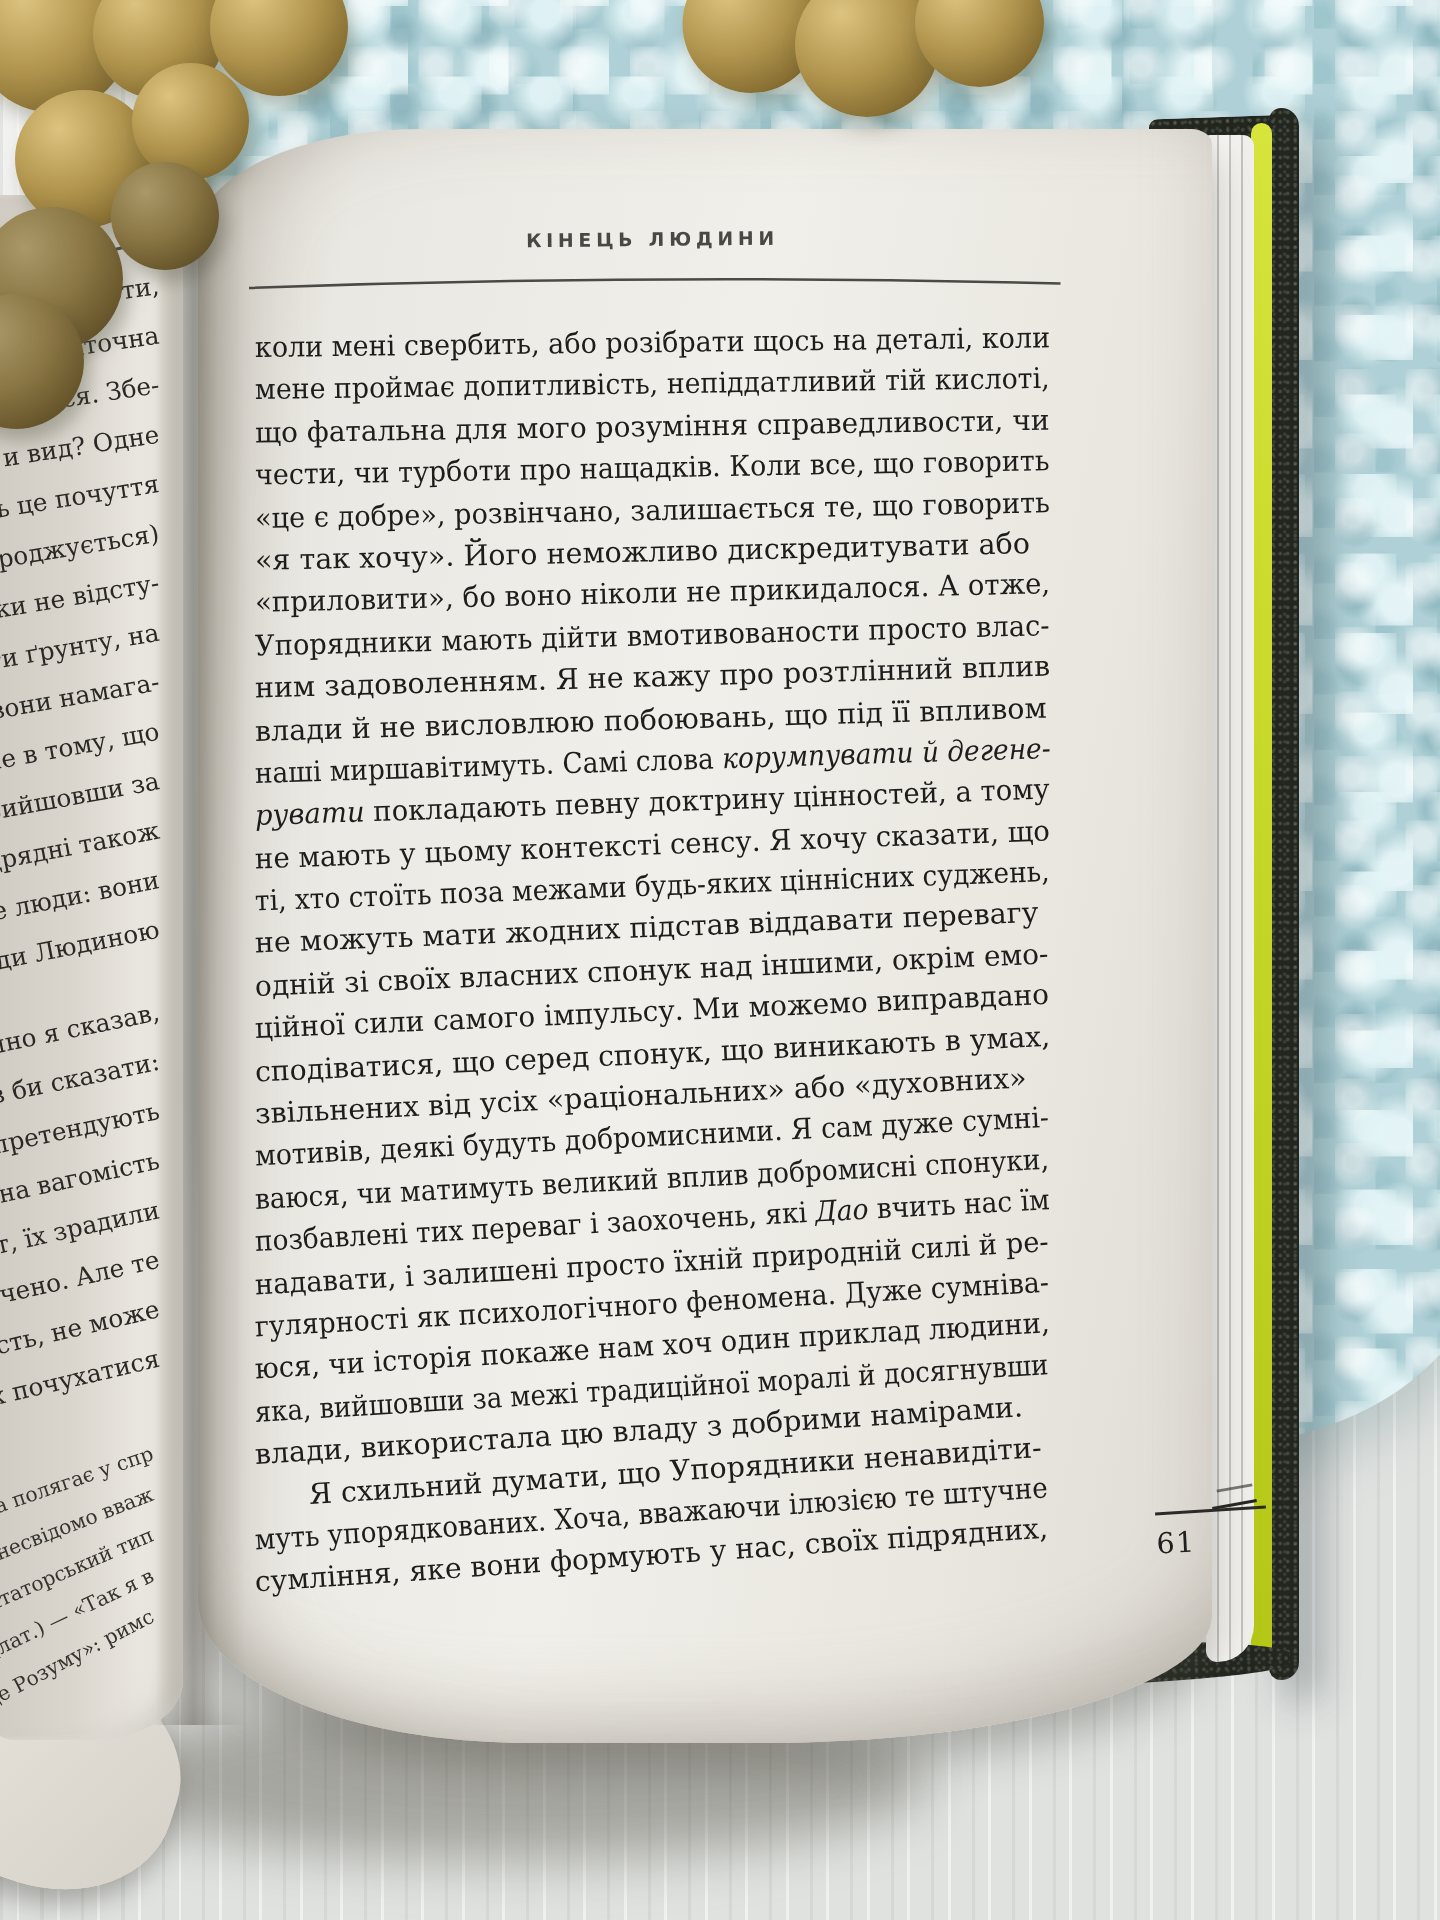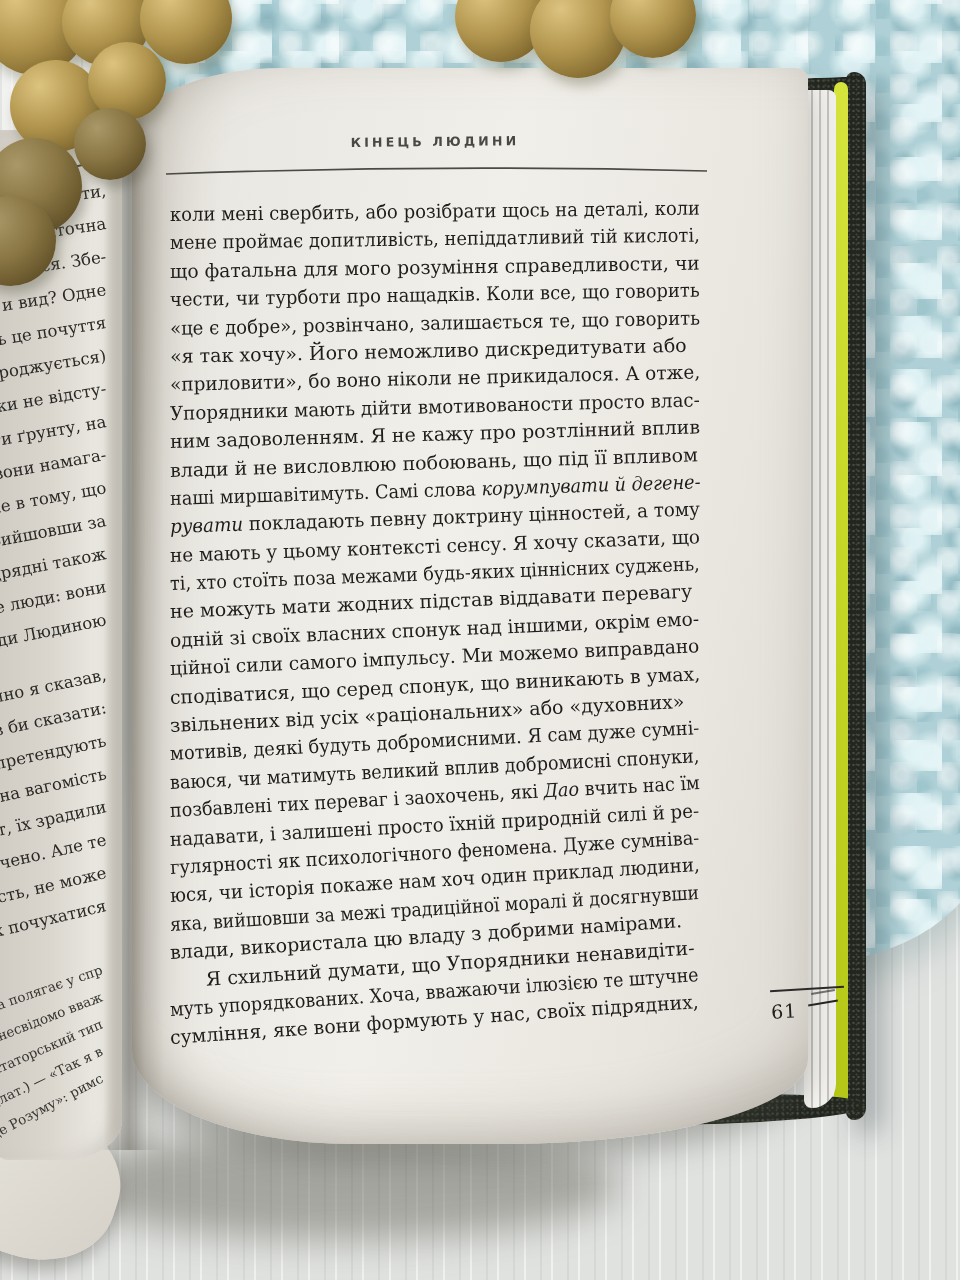--- a/index.html
+++ b/index.html
@@ -35,21 +35,21 @@
                      radial-gradient(circle, rgba(120,130,110,.3) 0 .7px, rgba(120,130,110,0) 1.4px);
     background-size:5px 6px,7px 5px;}
   .endpaper{position:absolute;left:834px;top:82px;width:14px;height:1030px;z-index:3;border-radius:7px;
     background:linear-gradient(180deg,#d6e43c,var(--endpaper,#c6d827) 45%,#b4c717);}
   .fore-edge{position:absolute;left:804px;top:90px;width:32px;height:1018px;z-index:4;border-radius:3px 8px 26px 8px;
     background:repeating-linear-gradient(90deg,#f4f3f0 0 7px,#c6c4bf 7.5px 8.5px,#f7f6f3 9px 15px,#c9c7c2 15.5px 16.5px,#f3f2ef 17px 23px,#c5c3be 23.5px 24.5px,#f1f0ed 25px 32px);}
   .edge-tick{position:absolute;height:2px;background:#26251f;z-index:5;transform:rotate(-10deg);}
   .page-sliver{position:absolute;left:430px;top:1096px;width:430px;height:30px;z-index:3;transform:rotate(-1.5deg);border-radius:40%;}
   .book-shadow{position:absolute;left:60px;top:1130px;width:560px;height:110px;z-index:0;background:rgba(95,93,82,.45);border-radius:50%;filter:blur(18px);}
   
-  .right-page{position:absolute;left:132px;top:68px;width:676px;height:1076px;z-index:5;
+  .right-page{position:absolute;left:132px;top:86px;width:676px;height:1076px;z-index:5;
     background:linear-gradient(100deg,#d9d5cd 0%,var(--paper,#eae8e2) 13%,#f1efe9 46%,#e9e6e0 78%,#dedбd4 100%);
     background:linear-gradient(100deg,#d9d5cd 0%,var(--paper,#eae8e2) 13%,#f1efe9 46%,#e9e6e0 78%,#dedbd4 100%);
     border-radius:150px 14px 300px 220px / 70px 10px 85px 95px;
     box-shadow:0 16px 30px rgba(70,70,60,.35),
       inset 42px 0 60px -30px rgba(118,110,96,.5),
       inset -18px -42px 55px -30px rgba(150,145,133,.45);}
   .textcol{position:absolute;left:38px;top:0;width:530px;color:var(--ink,#1e1d1b);}
   .running-header{position:absolute;top:66px;left:0;width:100%;text-align:center;
     font-family:"DejaVu Sans",sans-serif;font-size:12.5px;font-weight:700;letter-spacing:3.2px;color:#4a4845;transform:rotate(-.6deg);}
   .header-rule{position:absolute;top:96px;left:-6px;}

